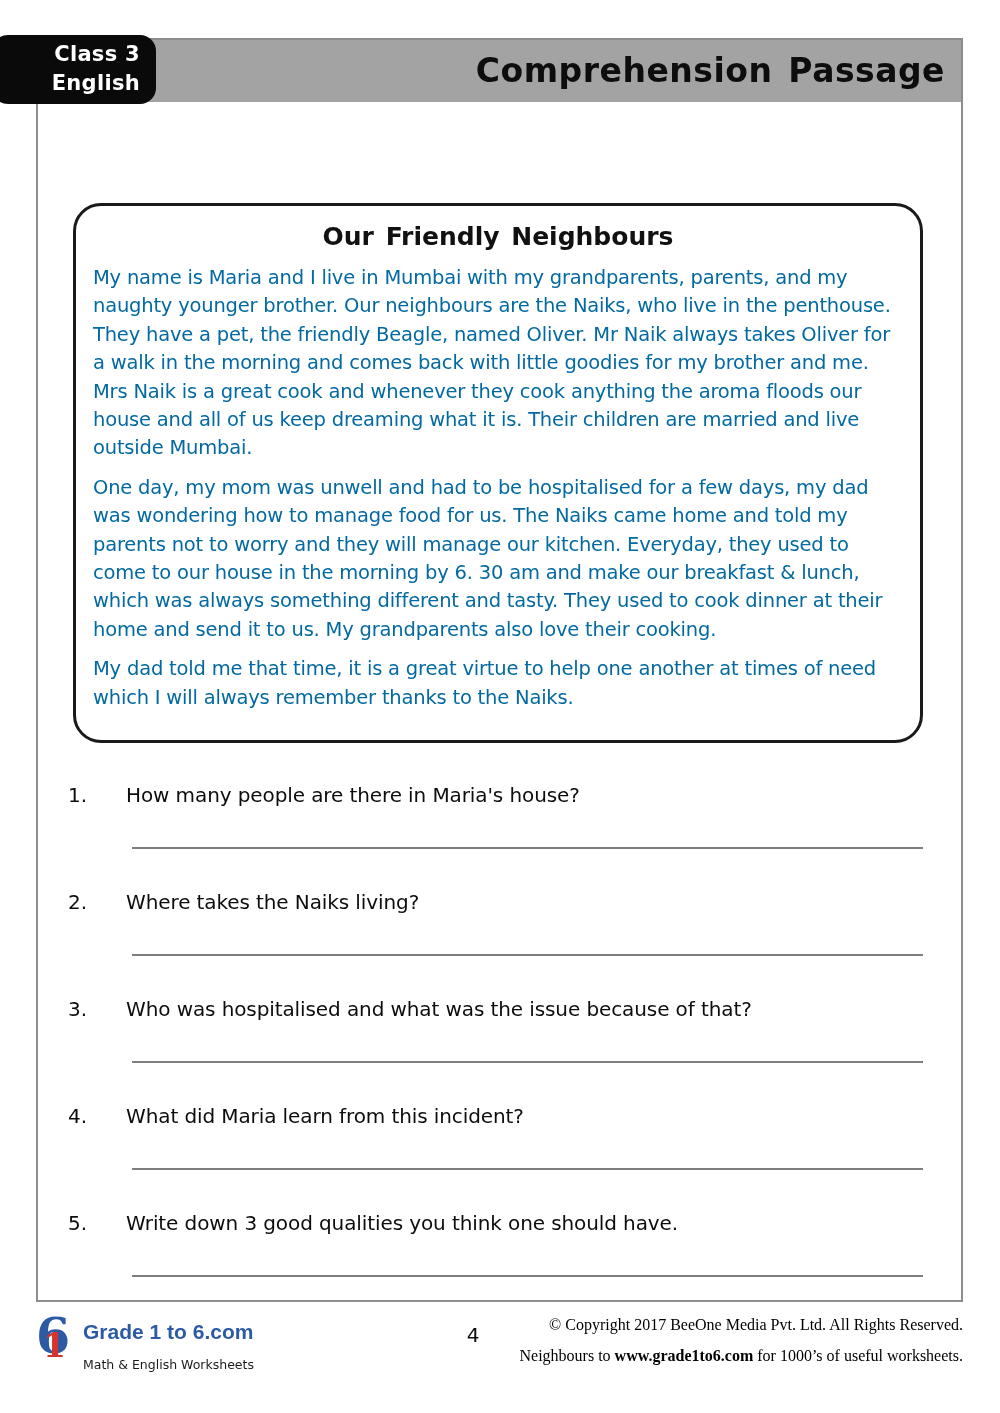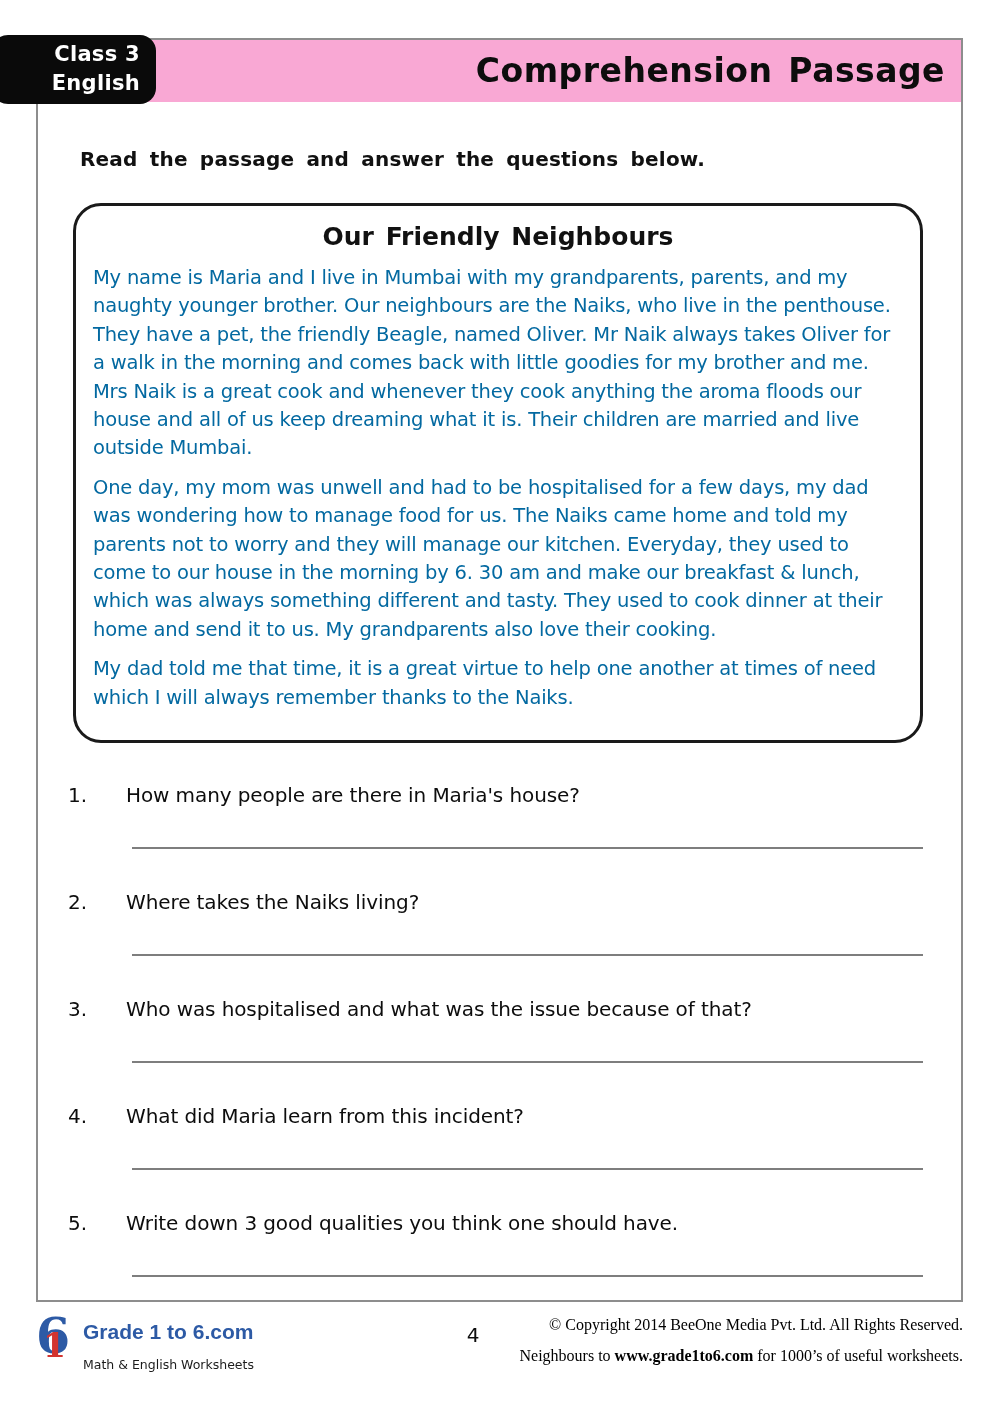--- a/index.html
+++ b/index.html
@@ -19,21 +19,21 @@
     left: 36px; top: 38px;
     width: 927px; height: 1264px;
     border: 2px solid #8d8d8d;
     background: transparent;
   }
   
   .header-bar {
     position: absolute;
     left: 38px; top: 40px;
     width: 923px; height: 62px;
-    background: #f9a8d4;
+    background: #a3a3a3;
   }
   .header-title {
     height: 62px;
     line-height: 62px;
     text-align: right;
     padding-right: 16px;
     font-size: 33px;
     font-weight: bold;
     letter-spacing: 0.5px;
     word-spacing: 4px;
@@ -172,21 +172,20 @@
 
   <div class="header-bar">
     <div class="header-title">Comprehension Passage</div>
   </div>
 
   <div class="badge">
     <div class="badge-line">Class 3</div>
     <div class="badge-line">English</div>
   </div>
 
-  <div class="instruction">Read the passage and answer the questions below.</div>
 
   <div class="passage-box">
     <div class="passage-title">Our Friendly Neighbours</div>
     <p class="para">My name is Maria and I live in Mumbai with my grandparents, parents, and my naughty younger brother. Our neighbours are the Naiks, who live in the penthouse. They have a pet, the friendly Beagle, named Oliver. Mr Naik always takes Oliver for a walk in the morning and comes back with little goodies for my brother and me. Mrs Naik is a great cook and whenever they cook anything the aroma floods our house and all of us keep dreaming what it is. Their children are married and live outside Mumbai.</p>
     <p class="para">One day, my mom was unwell and had to be hospitalised for a few days, my dad was wondering how to manage food for us. The Naiks came home and told my parents not to worry and they will manage our kitchen. Everyday, they used to come to our house in the morning by 6. 30 am and make our breakfast &amp; lunch, which was always something different and tasty. They used to cook dinner at their home and send it to us. My grandparents also love their cooking.</p>
     <p class="para">My dad told me that time, it is a great virtue to help one another at times of need which I will always remember thanks to the Naiks.</p>
   </div>
 
   <div class="question" style="top:783px">
     <span class="q-num">1.</span>
@@ -225,17 +224,17 @@
     </span>
     <span class="logo-text">
       <div class="logo-site">Grade 1 to 6.com</div>
       <div class="logo-tagline">Math &amp; English Worksheets</div>
     </span>
   </div>
 
   <div class="page-number">4</div>
 
   <div class="footer-right">
-    <div>© Copyright 2014 BeeOne Media Pvt. Ltd. All Rights Reserved.</div>
+    <div>© Copyright 2017 BeeOne Media Pvt. Ltd. All Rights Reserved.</div>
     <div><span>Neighbours to </span><span class="site-link">www.grade1to6.com</span><span> for 1000’s of useful worksheets.</span></div>
   </div>
 
 </div>
 
 </body></html>

